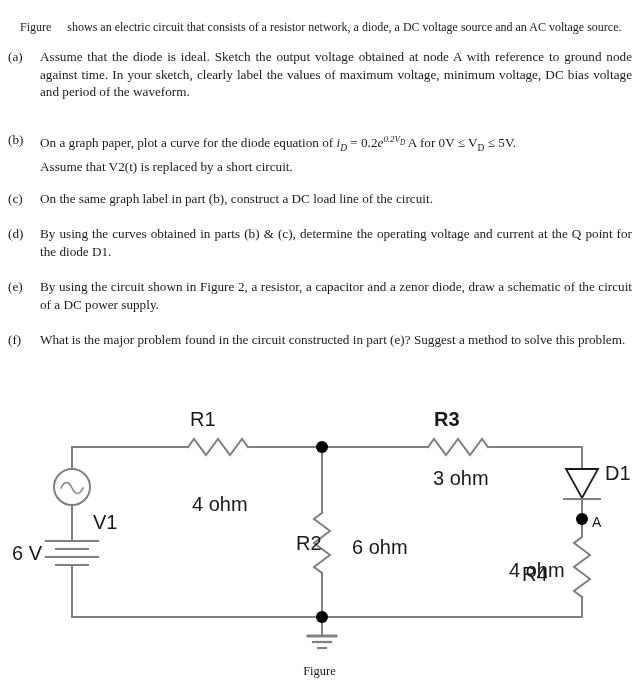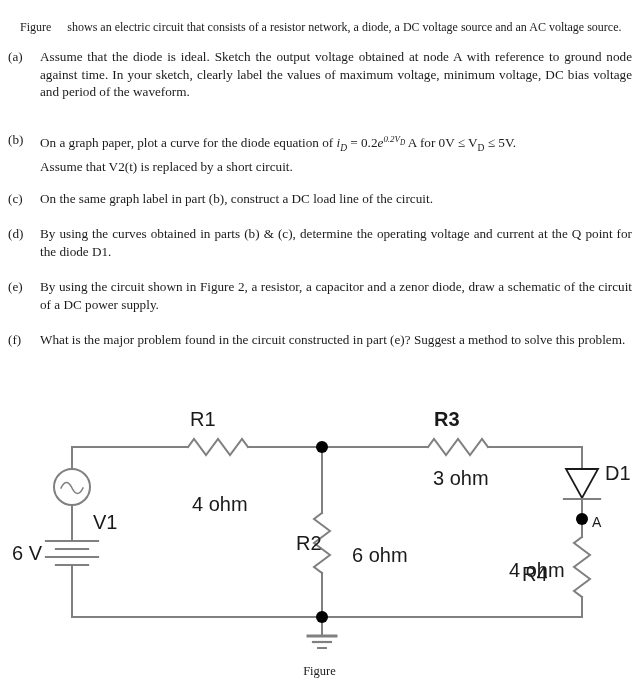--- a/index.html
+++ b/index.html
@@ -198,21 +198,21 @@
     <circle cx="582" cy="139" r="6" fill="#000000"></circle>
   </svg>
 
   <span class="clabel" style="left:190px; top:28px;">R1</span>
   <span class="clabel" style="left:192px; top:87px;margin-top:26px;">4 ohm</span>
 
   <span class="clabel" style="left:434px; top:28px;font-weight:bold;">R3</span>
   <span class="clabel" style="left:433px; top:87px;">3 ohm</span>
 
   <span class="clabel" style="left:296px; top:152px;">R2</span>
-  <span class="clabel" style="left:352px; top:164px;">6 ohm</span>
+  <span class="clabel" style="left:352px; top:156px;">6 ohm</span>
 
   <span class="clabel" style="left:522px; top:143px;margin-top:40px;">R4</span>
   <span class="clabel" style="left:509px; top:179px;">4 ohm</span>
 
   <span class="clabel" style="left:605px; top:82px;text-align:right;">D1</span>
 
   <span class="clabel" style="left:592px; top:134px; font-size:14px;">A</span>
 
   <span class="clabel" style="left:93px; top:131px;">V1</span>
   <span class="clabel" style="left:12px; top:162px;">6 V</span>

